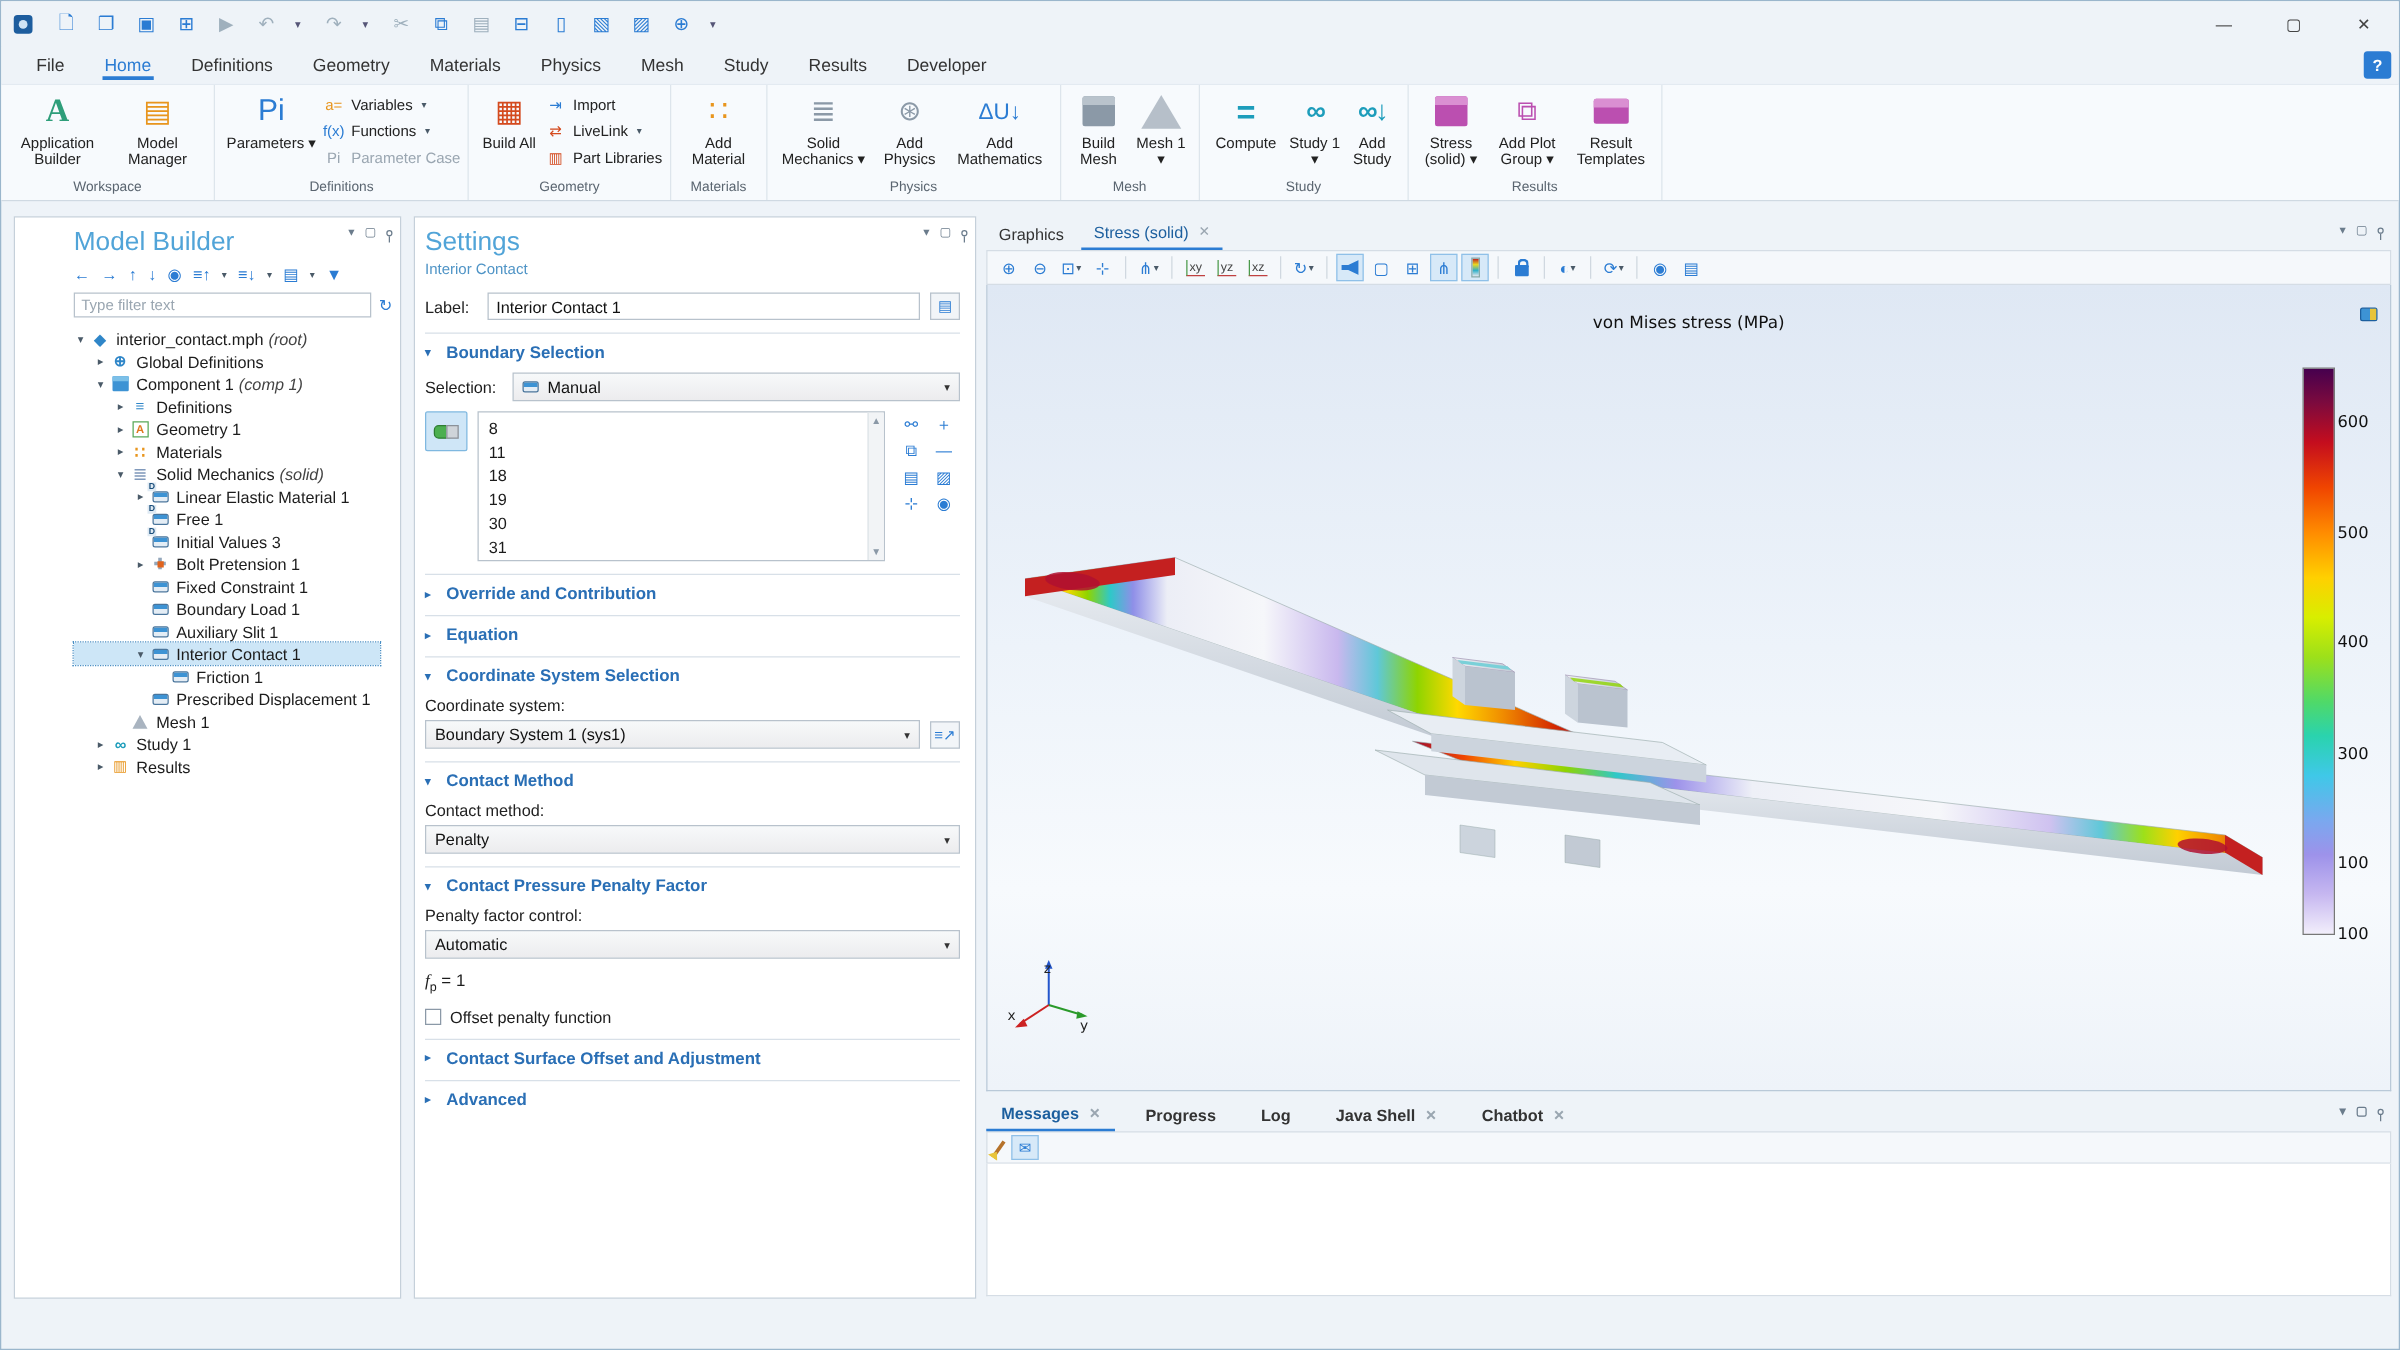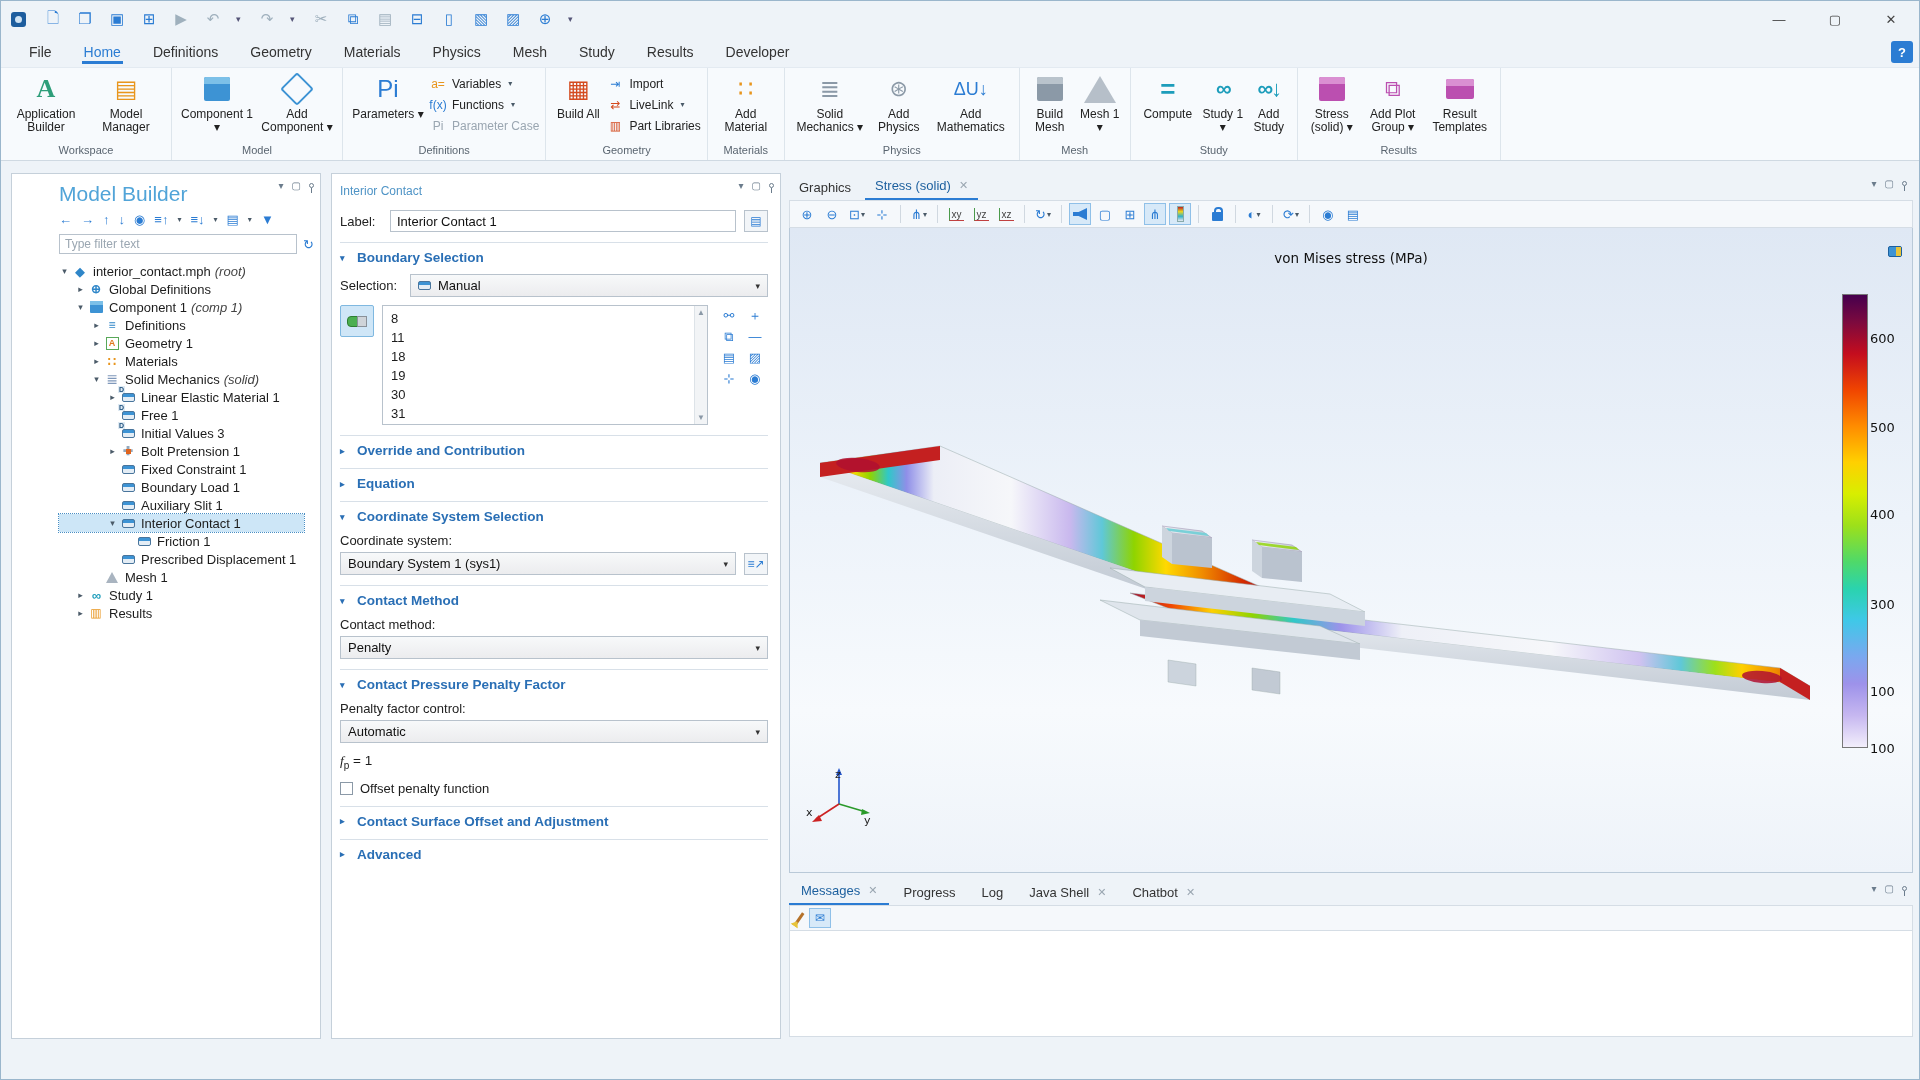--- a/index.html
+++ b/index.html
@@ -203,21 +203,21 @@
       #3fc8e8 72%,#7aa8ef 80%,#9d92ea 86%,#c6b7f0 93%,#f2eefb 100%); }
   .cbar-ticks { position:absolute; right:8px; top:66px; height:454px; width:34px; }
   .cbar-ticks div { position:absolute; left:0; font-size:13px; color:#111;
     font-family:"DejaVu Sans",sans-serif; transform:translateY(-50%); }
   
   .triad { position:absolute; left:14px; bottom:38px; width:70px; height:70px; }
   .triad text { font-size:11px; fill:#222; font-family:"DejaVu Sans",sans-serif; }
 
   
   #messages { left:788px; top:878px; width:1124px; height:160px; background:none; border:none; }
-  .msg-tabs { height:26px; display:flex; align-items:flex-end; gap:2px; }
+  .msg-tabs { height:26px; display:flex; align-items:flex-end; gap:12px;font-weight:bold; }
   .msg-tab { padding:4px 12px 5px 12px; font-size:13px; color:#333; display:flex; gap:8px; align-items:center; }
   .msg-tab.active { color:#1c5f9e; border-bottom:2px solid #2b7cd3; }
   .msg-tab .x { color:#9aa6b1; font-size:11px; }
   .msg-toolbar { height:26px; background:#f5f8fb; border:1px solid #d5dde5; display:flex;
     align-items:center; gap:8px; padding:0 8px; }
   .broom { width:3px; height:13px; background:#b5722a; transform:rotate(35deg); position:relative; }
   .broom:after { content:""; position:absolute; left:-3px; top:10px; width:9px; height:6px;
     background:#e8c43a; clip-path:polygon(0 100%,50% 0,100% 100%); }
   .env-btn { width:22px; height:20px; border:1px solid #8fc0e8; background:#d7e9f8;
     display:flex; align-items:center; justify-content:center; color:#2b7cd3; font-size:12px; }
@@ -287,37 +287,20 @@
         <div class="rbtn-big">
           <span class="ric g-orange">▤</span>
           <span class="rlb">Model Manager</span>
           </div>
       </div>
       <div class="rgroup-label">Workspace</div>
     </div>
     <div class="rgroup">
       <div class="rgroup-buttons">
         <div class="rbtn-big">
-          <span class="ric">
-              <span class="cube"></span>
-            </span>
-          <span class="rlb">Component 1 ▾</span>
-          </div>
-        <div class="rbtn-big">
-          <span class="ric">
-              <span class="odiamond"></span>
-            </span>
-          <span class="rlb">Add Component ▾</span>
-          </div>
-      </div>
-      <div class="rgroup-label">Model</div>
-    </div>
-    <div class="rgroup">
-      <div class="rgroup-buttons">
-        <div class="rbtn-big">
           <span class="ric g-blue" style="font-size:24px;">Pi</span>
           <span class="rlb">Parameters ▾</span>
           </div>
         <div class="rsmall-col">
           <div class="rbtn-small">
             <span class="sic g-orange" style="font-size:12px;">a=</span>
             <span>Variables</span>
               <span class="caret">▾</span>
             </div>
           <div class="rbtn-small">
@@ -598,20 +581,21 @@
     </div>
   </div>
 
   <div class="panel" id="settings">
     <div class="phead-icons">
       <span>▾</span>
       <span>▢</span>
       <span class="pin"></span>
     </div>
     <div class="st-inner">
+      <div class="ptitle">Settings</div>
       <div class="st-sub">Interior Contact</div>
 
       <div class="st-label-row">
         <span class="cap">Label:</span>
         <input value="Interior Contact 1" style="">
         <span class="rename-btn">▤</span>
       </div>
 
       <div class="sect">
         <div class="sect-head">

